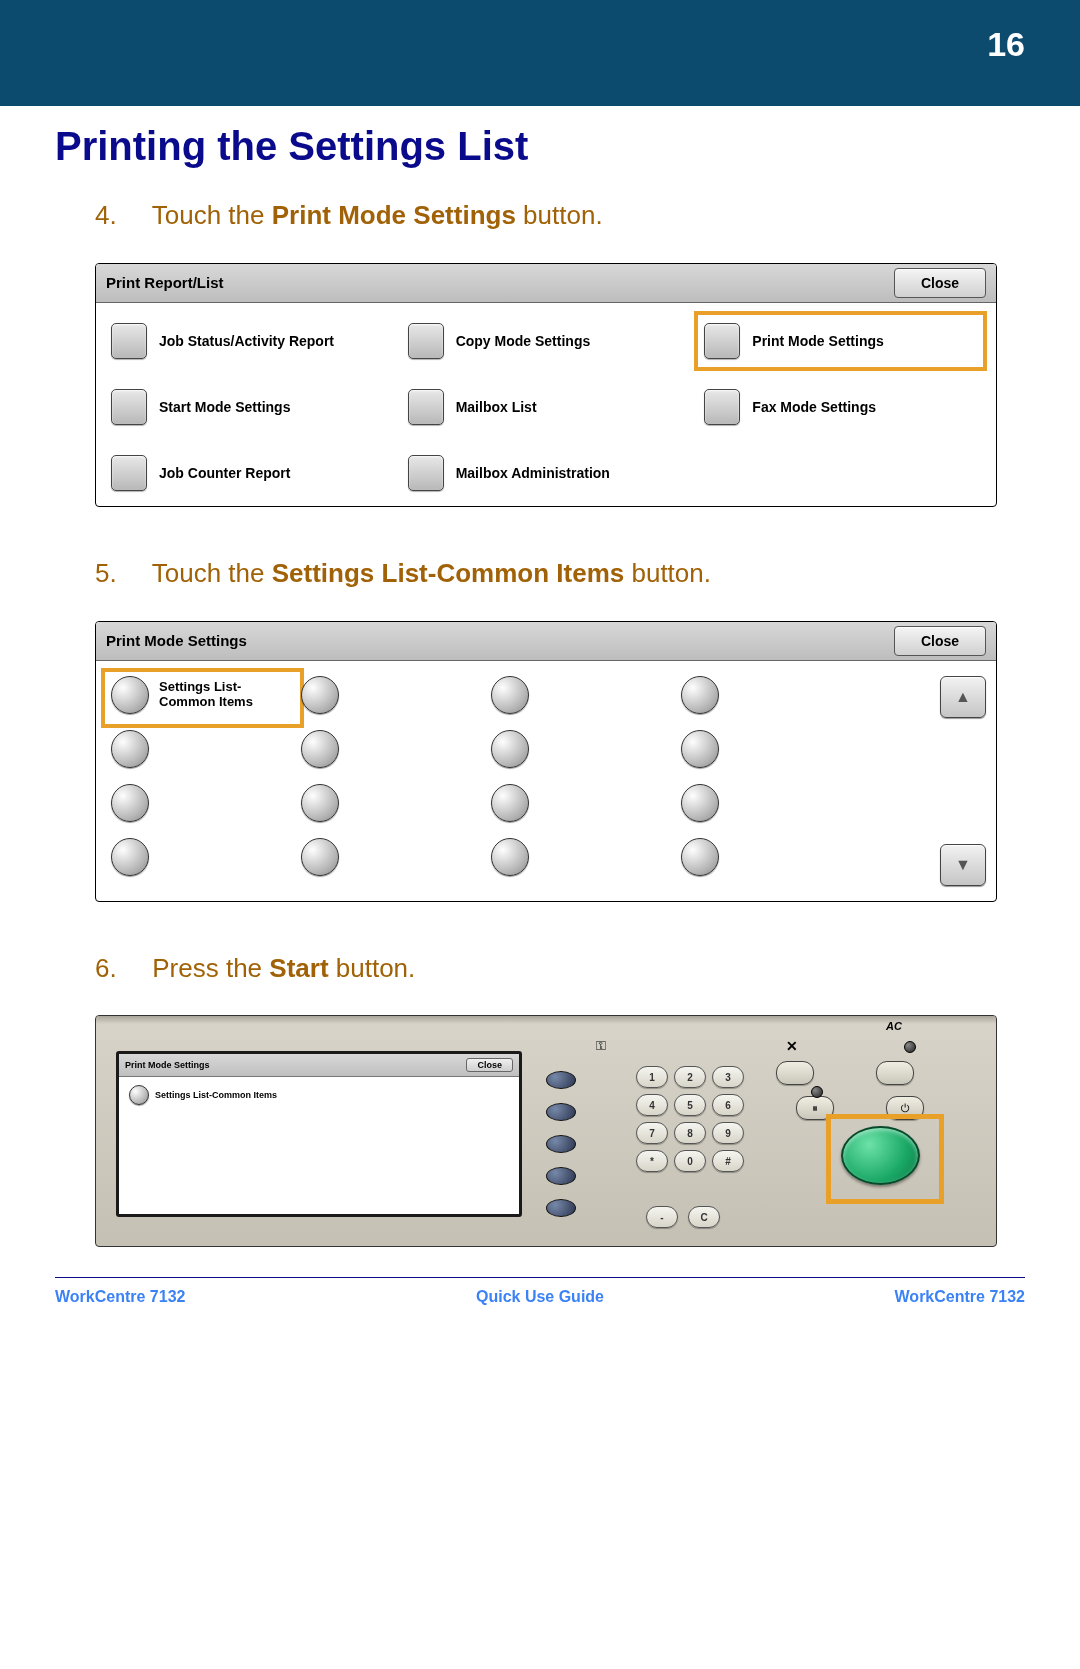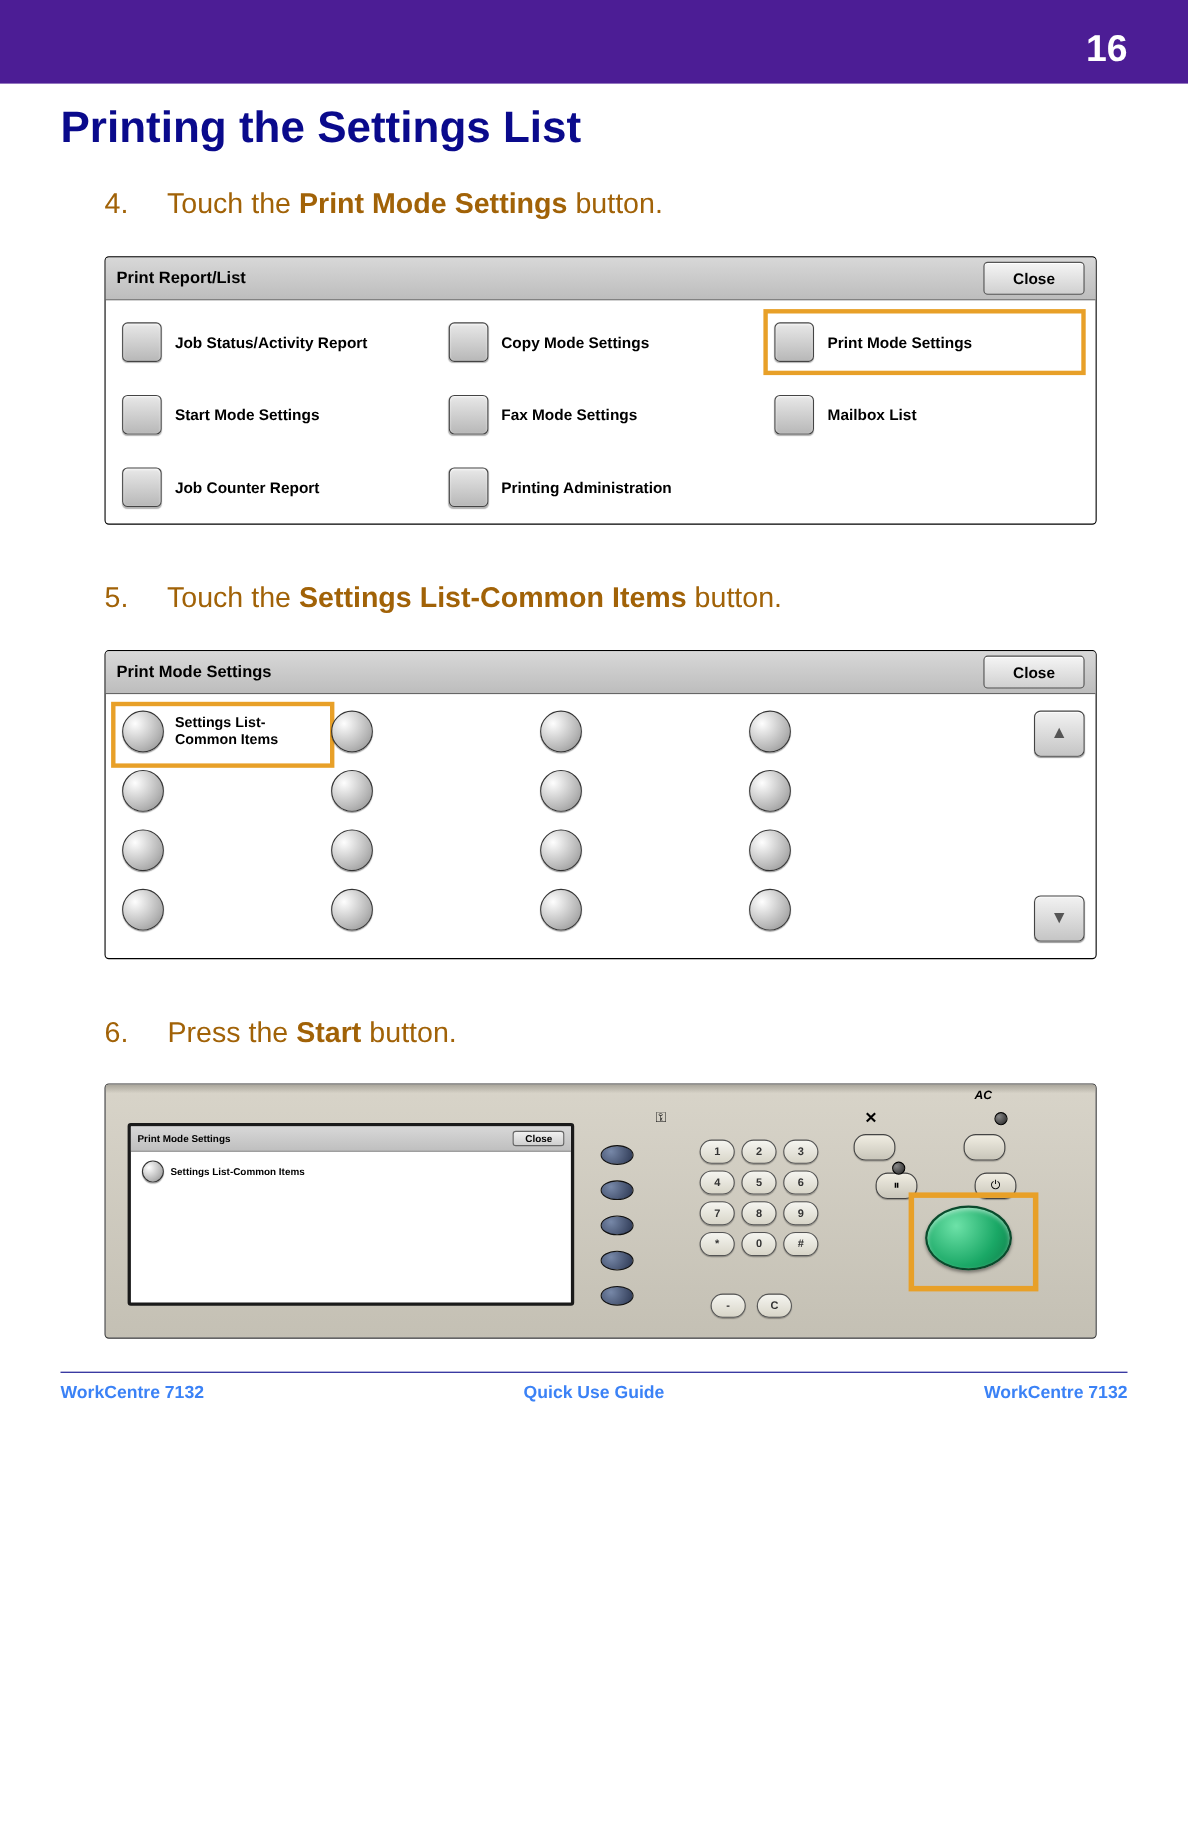--- a/index.html
+++ b/index.html
@@ -8,22 +8,22 @@
     background: #fff;
     font-family: Arial, Helvetica, sans-serif;
     width: 1080px;
   }
   .page {
     width: 1080px;
     background: #fff;
     padding-bottom: 40px;
   }
   .topbar {
-    background: #4c1d95;
-    height: 76px;
+    background: #0c4a6e;
+    height: 106px;
     position: relative;
   }
   .page-number {
     position: absolute;
     right: 55px;
     top: 25px;
     color: #fff;
     font-weight: bold;
     font-size: 34px;
   }
@@ -370,33 +370,33 @@
             <div class="sq-btn"></div>
             <div class="opt-label">Print Mode Settings</div>
             <div class="highlight-box" style="left:-10px; top:-12px; width:285px; height:52px;"></div>
           </div>
           <div class="option">
             <div class="sq-btn"></div>
             <div class="opt-label">Start Mode Settings</div>
           </div>
           <div class="option">
             <div class="sq-btn"></div>
+            <div class="opt-label">Mailbox List</div>
+          </div>
+          <div class="option">
+            <div class="sq-btn"></div>
             <div class="opt-label">Fax Mode Settings</div>
           </div>
           <div class="option">
             <div class="sq-btn"></div>
-            <div class="opt-label">Mailbox List</div>
-          </div>
-          <div class="option">
-            <div class="sq-btn"></div>
             <div class="opt-label">Job Counter Report</div>
           </div>
           <div class="option">
             <div class="sq-btn"></div>
-            <div class="opt-label">Printing Administration</div>
+            <div class="opt-label">Mailbox Administration</div>
           </div>
         </div>
       </div>
     </div>
 
     <div class="step">
       <span class="num">5.</span>
       <span>Touch the </span><span class="bold">Settings List-Common Items</span><span> button.</span>
     </div>
 

